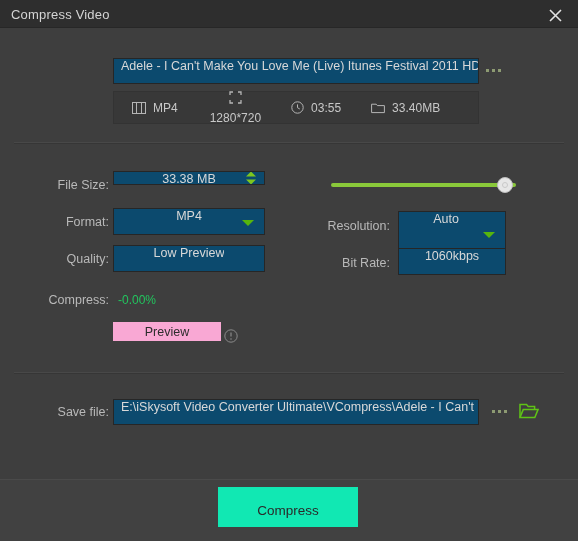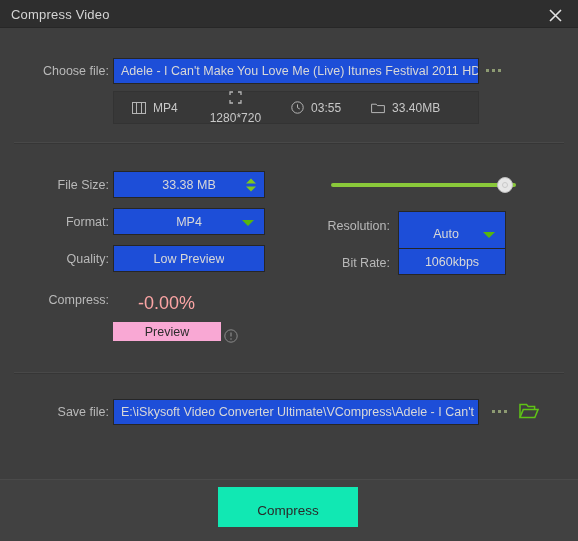--- a/index.html
+++ b/index.html
@@ -47,27 +47,26 @@
   
   .label {
     position: absolute;
     font-size: 12.5px;
     color: #b9b9b9;
     text-align: right;
     white-space: nowrap;
   }
   .field {
     position: absolute;
-    background: #1d4ed8;
+    background: #0c4a6e;
     border: 1px solid #262626;
     box-sizing: border-box;
     color: #d8d8d8;
     font-size: 12.5px;
     display: flex;
-    align-items: center;
     overflow: hidden;
   }
   .field .val {
     white-space: nowrap;
     overflow: hidden;
   }
   .divider {
     position: absolute;
     left: 14px;
     width: 550px;
@@ -119,21 +118,21 @@
   .info-item:nth-child(1) { margin-left: 18px; }
   .info-item:nth-child(2) { margin-left: 32px; flex-direction: column; }
   .info-item:nth-child(3) { margin-left: 30px; }
   .info-item:nth-child(4) { margin-left: 30px; }
   .info-icon { display: flex; align-items: center; }
 
   
   #file-size-label { left: 14px; top: 178px; width: 95px; }
   #file-size-field {
     left: 113px; top: 171px;
-    width: 152px; height: 27px;
+    width: 152px; height: 14px;
     justify-content: center;
   }
   #file-size-spinner {
     position: absolute;
     right: 8px; top: 50%;
     transform: translateY(-50%);
     display: flex;
     flex-direction: column;
     gap: 3px;
     cursor: pointer;
@@ -222,23 +221,22 @@
     left: 398px; top: 248px;
     width: 108px; height: 27px;
     justify-content: center;
   }
 
   
   #compress-label { left: 14px; top: 293px; width: 95px; }
   #compress-value {
     position: absolute;
     left: 118px; top: 293px;
-    font-size: 18px;
-    color: #fca5a5;
-    margin-left: 20px;
+    font-size: 12px;
+    color: #22c55e;
   }
   #preview-btn {
     position: absolute;
     left: 113px; top: 322px;
     width: 108px; height: 19px;
     background: #f9a8d4;
     border: none;
     color: #2d2d2d;
     font-size: 12.5px;
     font-family: "Liberation Sans", sans-serif;
@@ -294,21 +292,20 @@
 
   <div class="titlebar">
     <div class="titlebar-text">Compress Video</div>
     <div class="close-btn">
       <svg width="15" height="15" viewBox="0 0 15 15">
         <path d="M2 2 L13 13 M13 2 L2 13" stroke="#e2e2e2" stroke-width="1.6" fill="none"></path>
       </svg>
     </div>
   </div>
 
-  <div class="label" id="choose-file-label">Choose file:</div>
   <div class="field" id="choose-file-field">
     <span class="val">Adele - I Can't Make You Love Me (Live) Itunes Festival 2011 HD</span>
   </div>
   <div class="dots-btn" id="choose-file-browse">
     <i></i>
     <i></i>
     <i></i>
   </div>
 
   <div id="info-bar">

